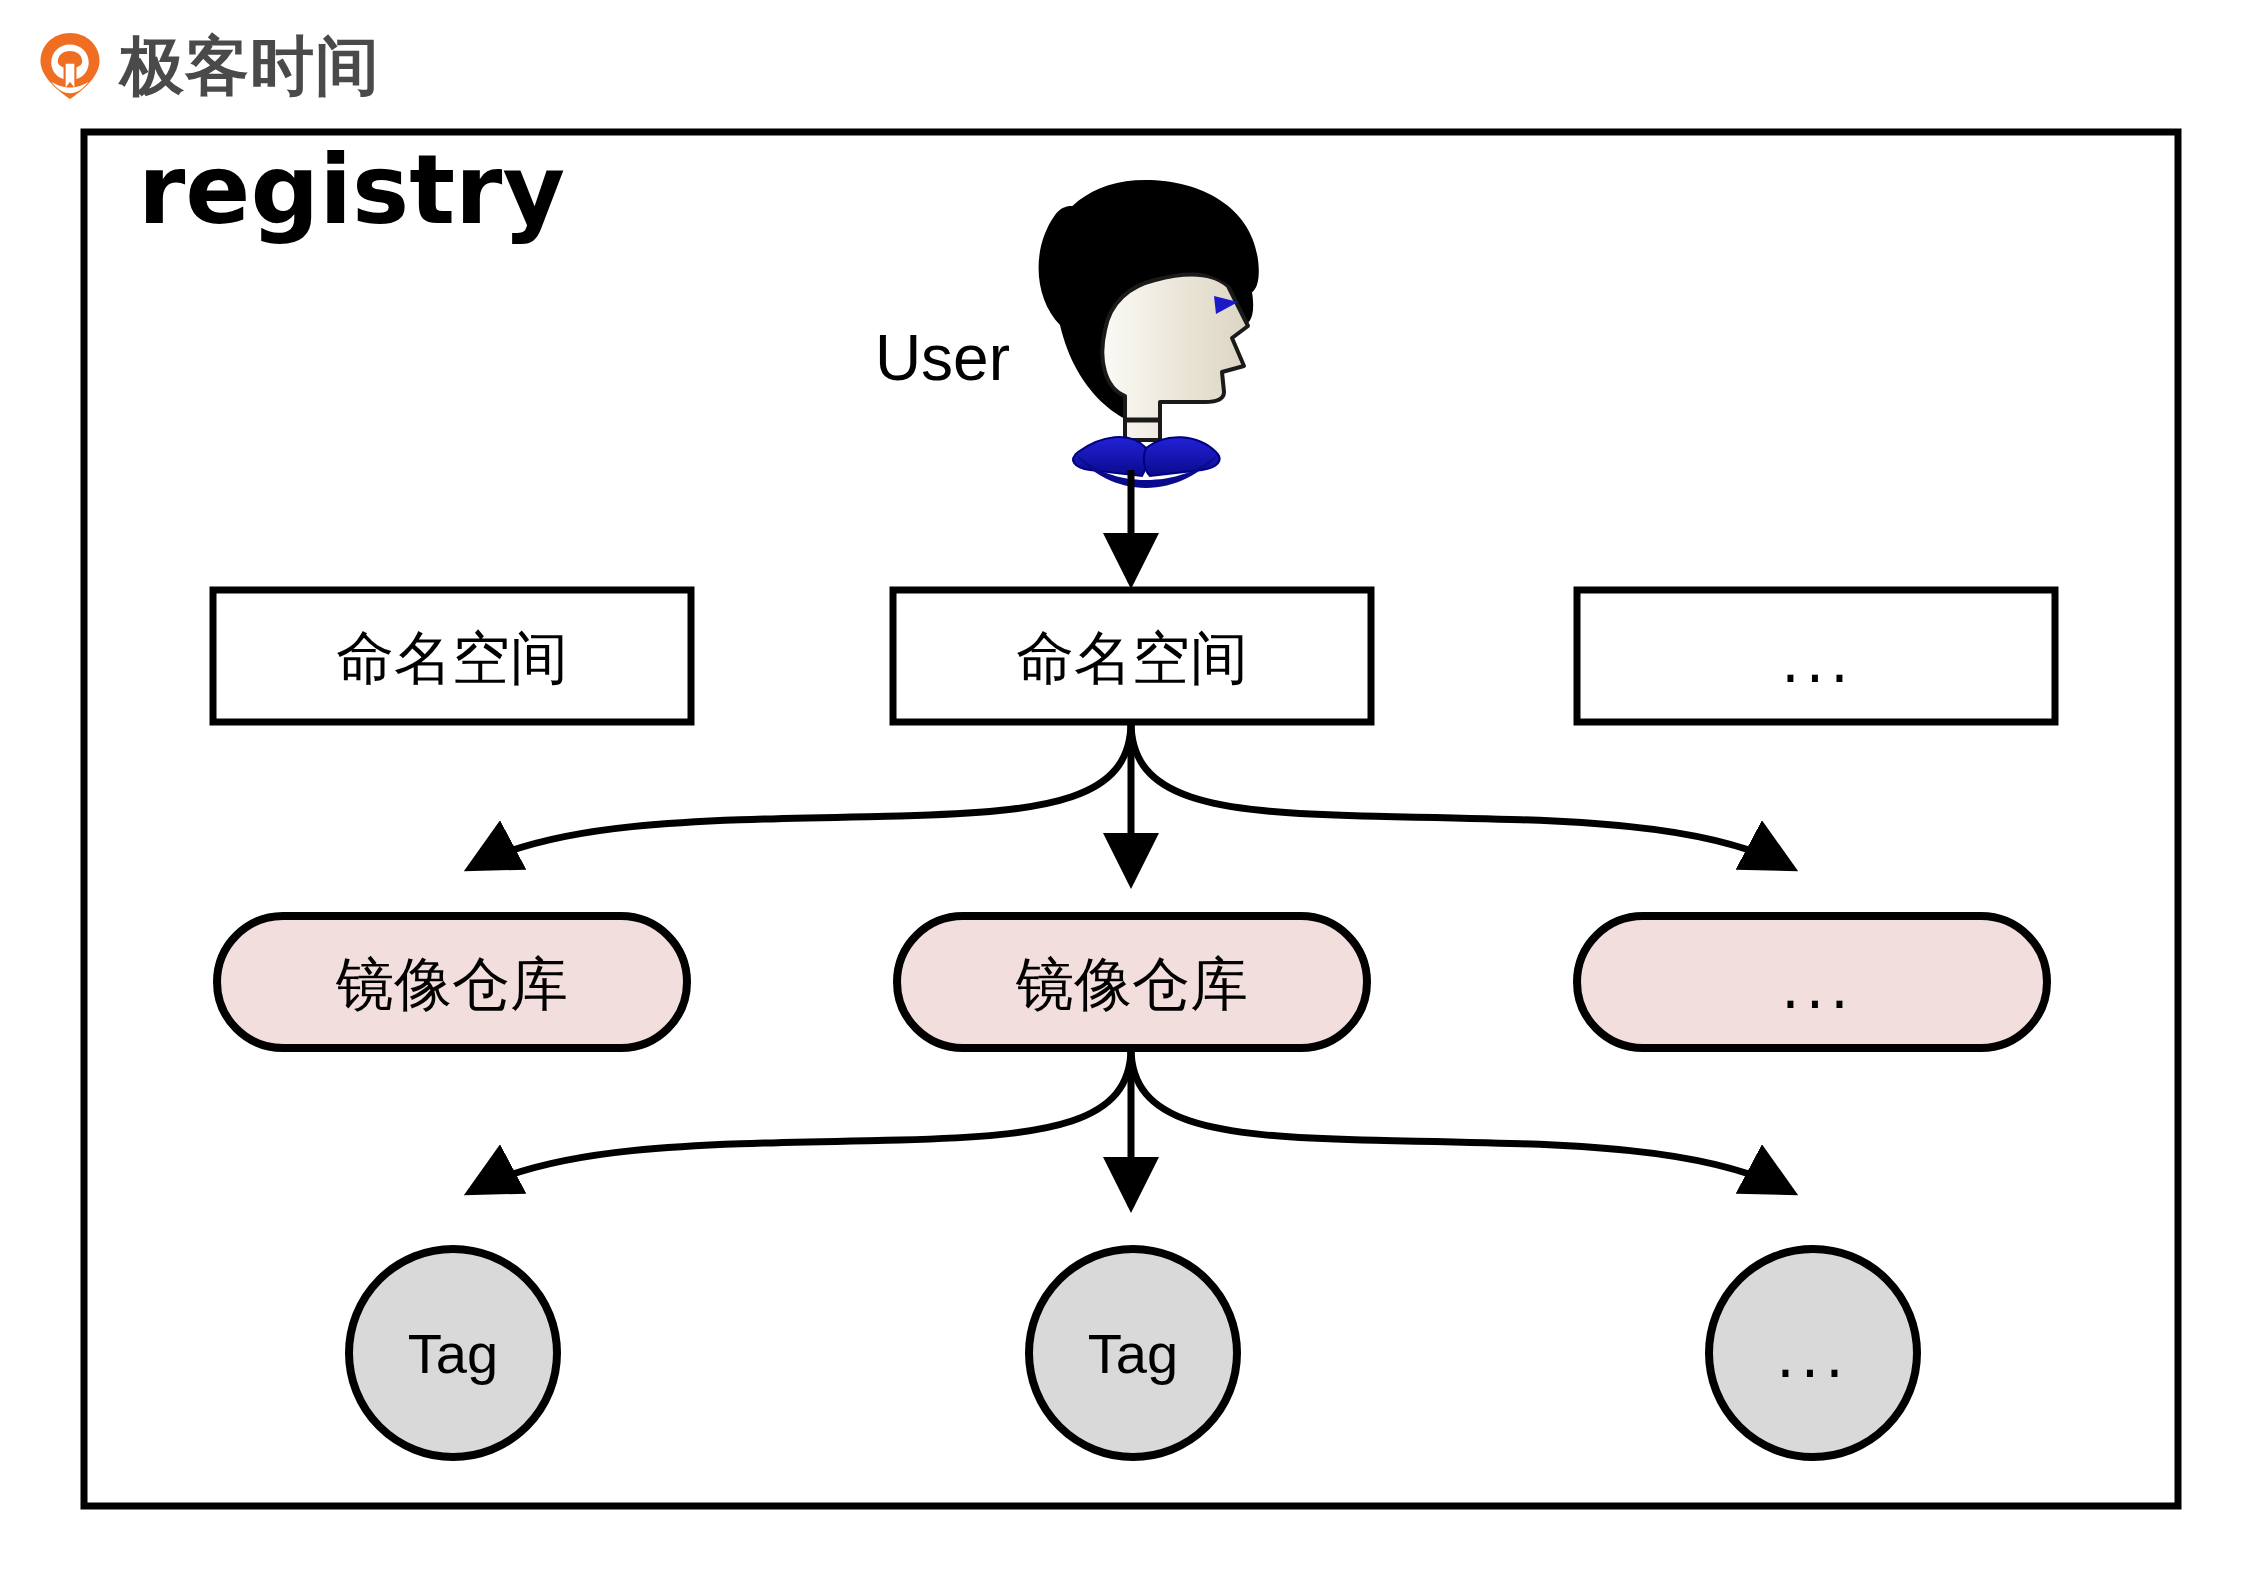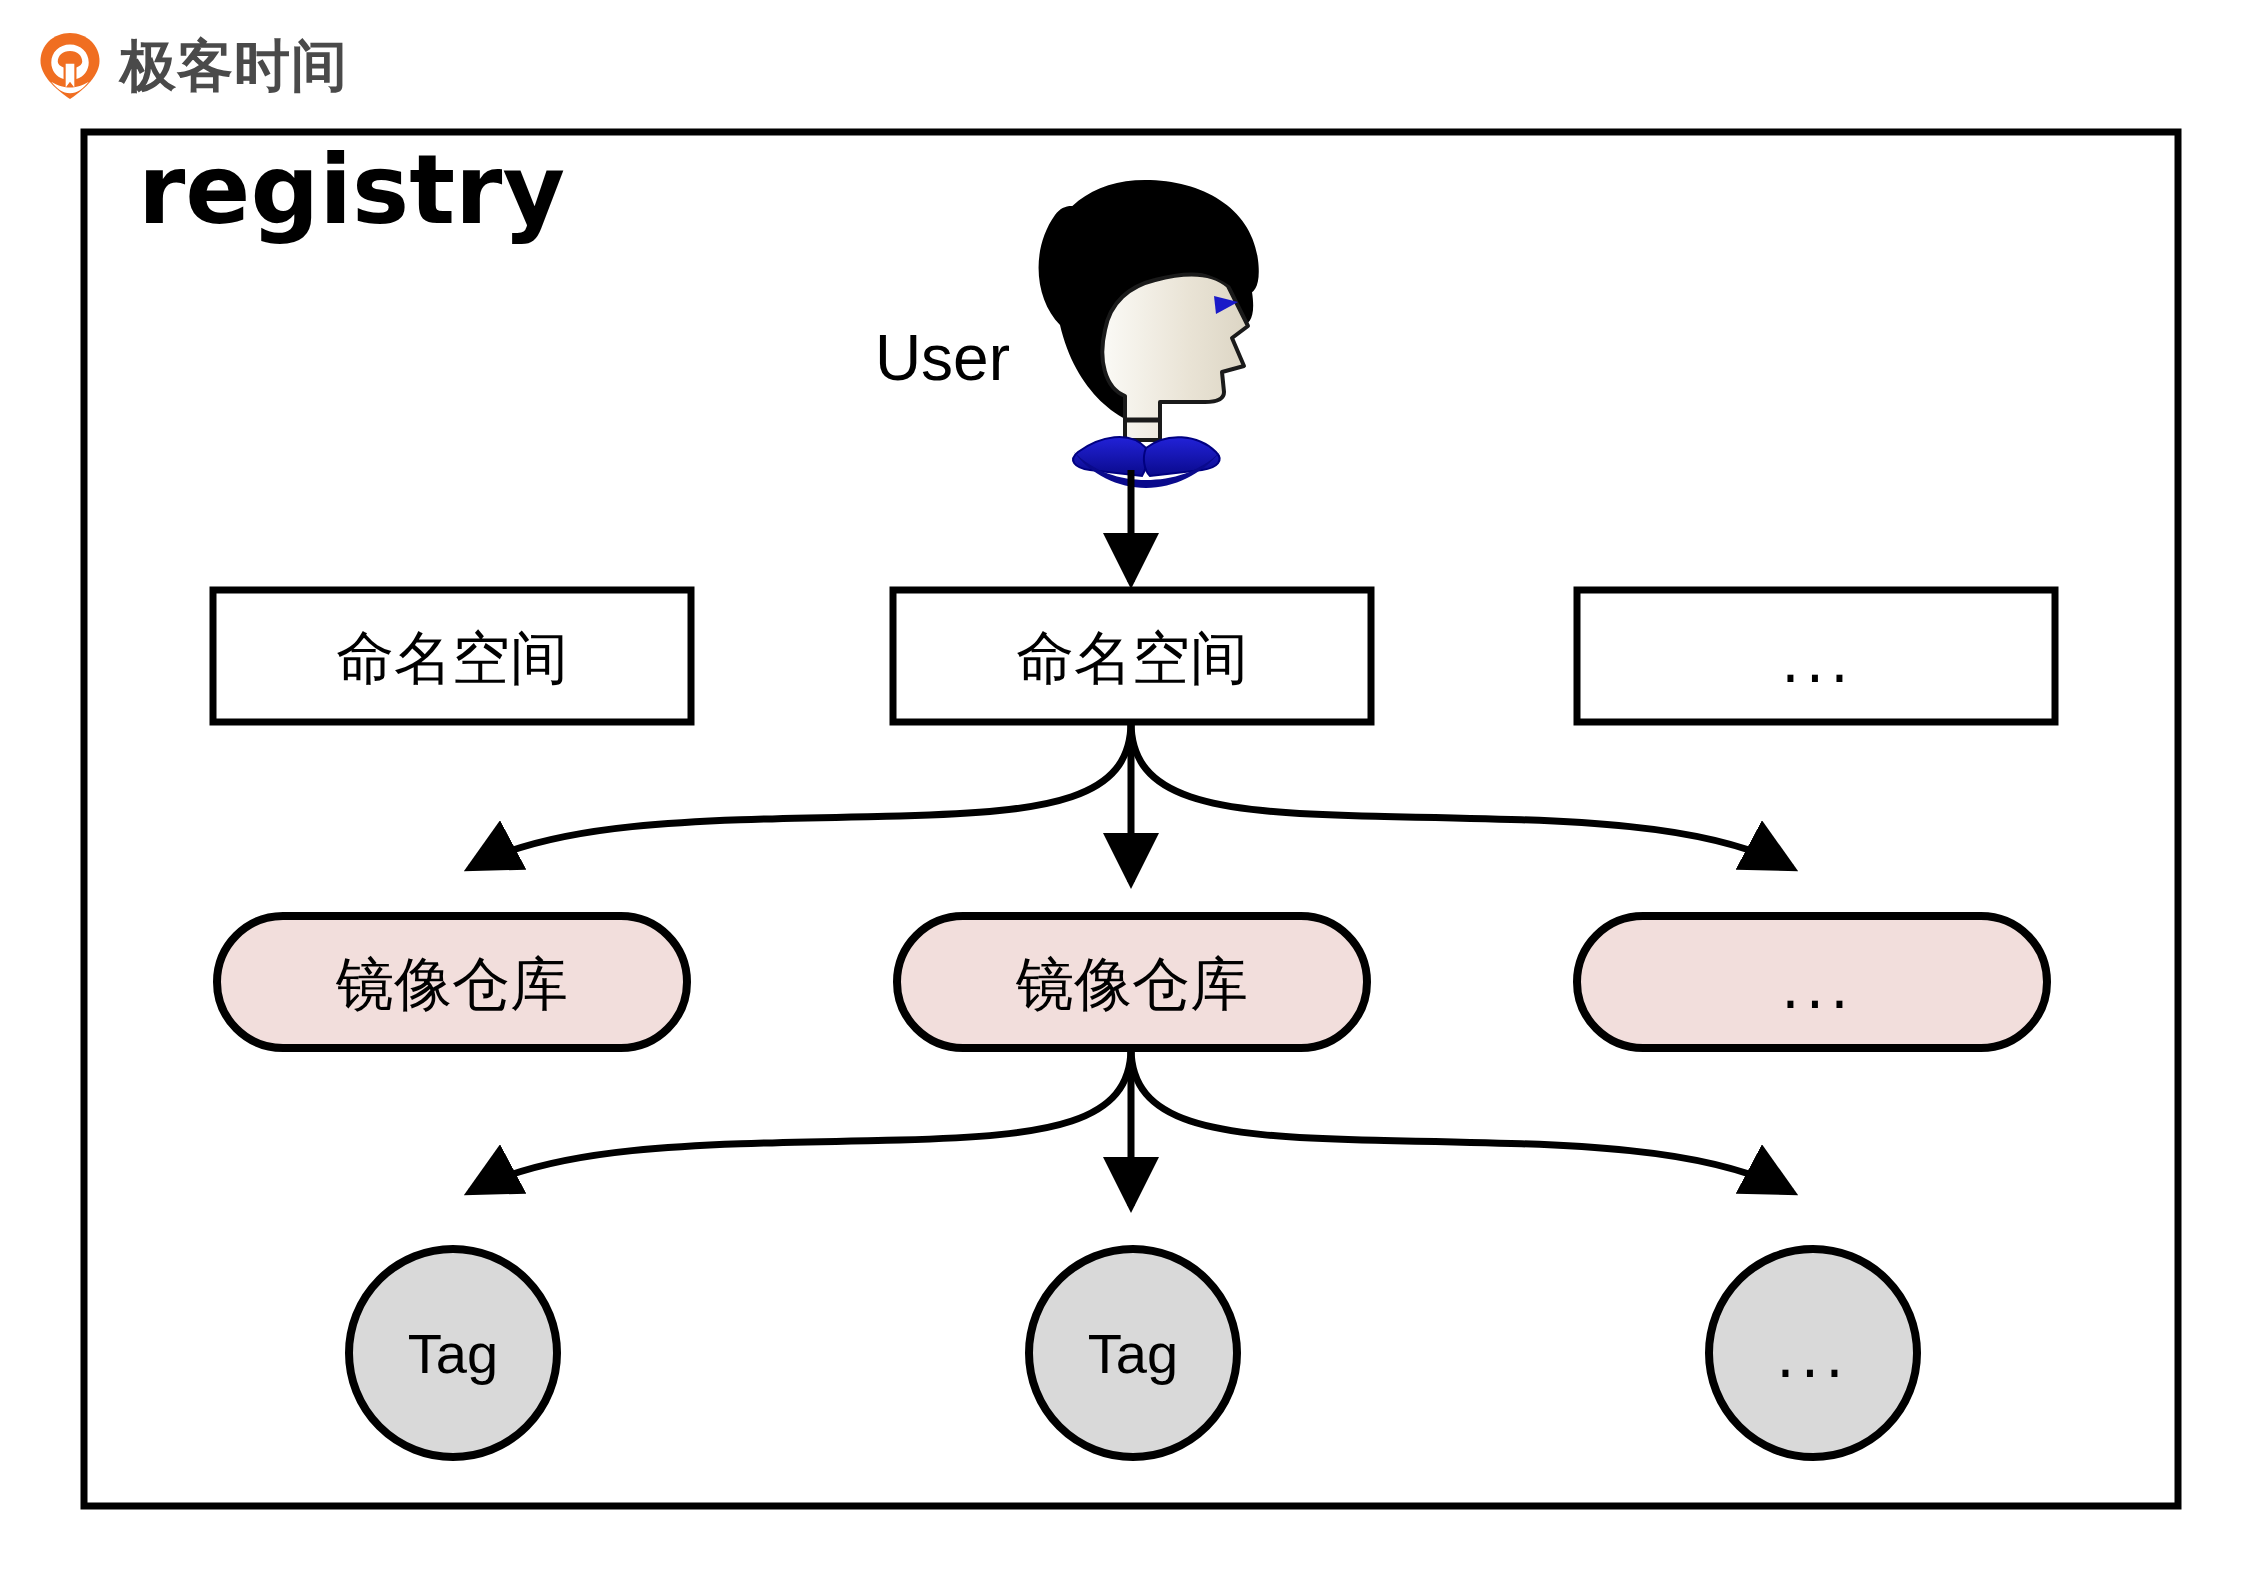--- a/index.html
+++ b/index.html
@@ -21,21 +21,21 @@
     left: 34px;
     top: 20px;
     display: flex;
     align-items: center;
     gap: 14px;
     height: 92px;
   }
   #brand .logo-mark { width: 72px; height: 72px; display: block; }
   #brand .logo-text {
     font-family: "DejaVu Sans", "Liberation Sans", sans-serif;
-    font-size: 56px;
+    font-size: 64px;
     font-weight: 700;
     color: #4a4a4a;
     letter-spacing: 1px;
     line-height: 1;
     white-space: nowrap;
   }
 
   
   #diagram-wrap {
     position: absolute;

